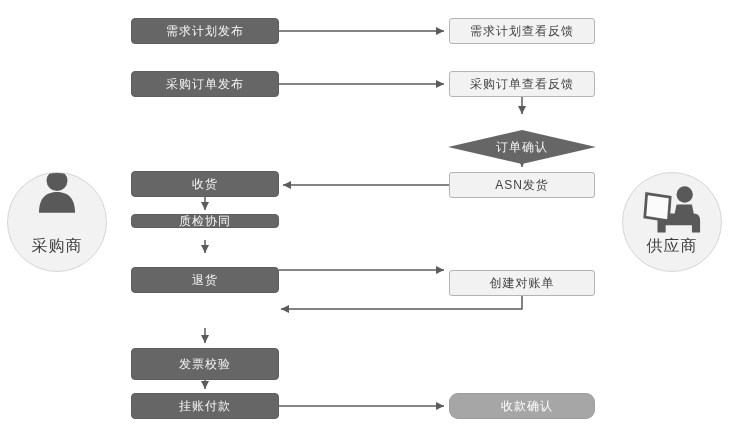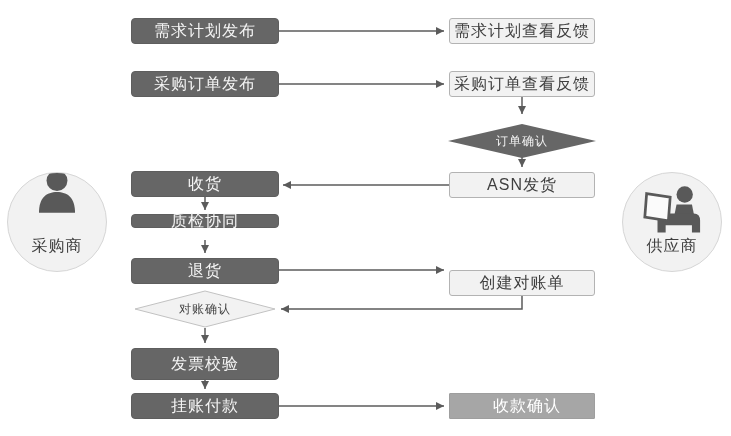--- a/index.html
+++ b/index.html
@@ -19,40 +19,40 @@
     left: 0; top: 0;
     width: 731px;
     height: 436px;
     pointer-events: none;
   }
   .node {
     position: absolute;
     display: flex;
     align-items: center;
     justify-content: center;
-    font-size: 16px;
+    font-size: 12px;
     letter-spacing: 1px;
     white-space: nowrap;
   }
   .box-dark {
     background: #666666;
     color: #f5f5f5;
     border-radius: 4px;
     border: 1px solid #5e5e5e;
   }
   .box-light {
     background: #f2f2f2;
     color: #3f3f3f;
     border: 1px solid #b3b3b3;
     border-radius: 3px;
   }
   .box-muted {
     background: #a6a6a6;
     color: #ffffff;
-    border-radius: 1px;
+    border-radius: 9px;
     border: 1px solid #9e9e9e;
     padding-left: 10px;
   }
   .diamond {
     position: absolute;
   }
   .diamond svg { display: block; }
   .diamond .diamond-label {
     position: absolute;
     left: 0; top: 0; right: 0; bottom: 0;
@@ -135,37 +135,31 @@
         <path d="M4 10 L30 14 L28 40 L2 36 Z" fill="#fbfbfb" stroke="#595959" stroke-width="3"></path>
       </svg>
     </span>
     <span class="actor-label">供应商</span>
   </div>
 
   <div class="node box-dark" style="left:131px; top:18px; width:148px; height:26px;">需求计划发布</div>
   <div class="node box-dark" style="left:131px; top:171px; width:148px; height:26px;">收货</div>
   <div class="node box-dark" style="left:131px; top:71px; width:148px; height:26px;">采购订单发布</div>
   <div class="node box-dark" style="left:131px; top:214px; width:148px; height:14px;">质检协同</div>
-  <div class="node box-dark" style="left:131px; top:258px; width:148px; height:26px;">退货</div>
+  <div class="node box-dark" style="left:131px; top:267px; width:148px; height:26px;">退货</div>
   <div class="node box-dark" style="left:131px; top:348px; width:148px; height:32px;">发票校验</div>
   <div class="node box-dark" style="left:131px; top:393px; width:148px; height:26px;">挂账付款</div>
 
   <div class="node box-light" style="left:449px; top:71px; width:146px; height:26px;">采购订单查看反馈</div>
   <div class="node box-light" style="left:449px; top:18px; width:146px; height:26px;">需求计划查看反馈</div>
   <div class="node box-light" style="left:449px; top:172px; width:146px; height:26px;">ASN发货</div>
   <div class="node box-light" style="left:449px; top:257px; width:146px; height:26px;margin-top:13px;">创建对账单</div>
   <div class="node box-muted" style="left:449px; top:393px; width:146px; height:26px;">收款确认</div>
 
-  <div class="diamond diamond-dark" style="left:448px; top:124px; width:148px; height:34px;">
+  <div class="diamond diamond-dark" style="left:448px; top:130px; width:148px; height:34px;">
     <svg width="148" height="34" viewBox="0 0 148 34">
       <polygon points="74,0 148,17 74,34 0,17" fill="#666666"></polygon>
     </svg>
     <span class="diamond-label">订单确认</span>
   </div>
 
-  <div class="diamond diamond-light" style="left:134px; top:290px; width:142px; height:38px;">
-    <svg width="142" height="38" viewBox="0 0 142 38">
-      <polygon points="71,1 141,19 71,37 1,19" fill="#f2f2f2" stroke="#c2c2c2" stroke-width="1"></polygon>
-    </svg>
-    <span class="diamond-label">对账确认</span>
-  </div>
 
 </div>
 
 </body></html>

